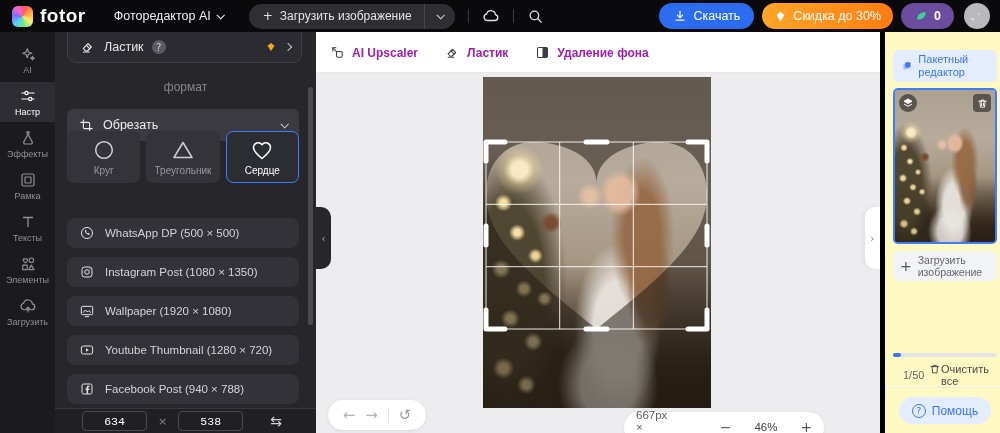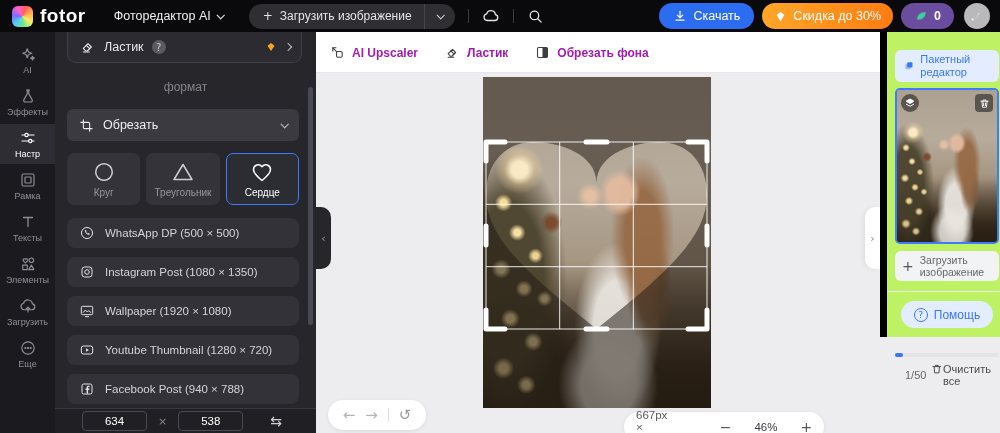--- a/index.html
+++ b/index.html
@@ -47,36 +47,36 @@
     border:1px solid #3f3f46; border-top:none; border-radius:0 0 9px 9px;
     display:flex; align-items:center; gap:8px; padding:0 10px 0 12px; color:#e8e8ea; font-size:12.5px; cursor:pointer; }
   .eraser-card .spacer { flex:1; }
   .q-icon { width:14px; height:14px; border-radius:50%; background:#5a5a62; color:#c9c9ce; font-size:10px;
     display:flex; align-items:center; justify-content:center; }
   .section-label { position:absolute; left:0; top:48px; width:100%; text-align:center; color:#84848b; font-size:12px; }
   .crop-select { position:absolute; left:12px; top:77px; width:232px; height:28px; background:#3a3a40; border-radius:6px;
     display:flex; align-items:center; gap:9px; padding:16px 12px; color:#eceef0; font-size:12.5px; cursor:pointer; }
   .crop-select .spacer { flex:1; }
   .crop-select .chev { color:#c2c2c8; }
-  .shapes-row { position:absolute; left:12px; top:121px; width:232px; display:flex; gap:6px; }
+  .shapes-row { position:absolute; left:12px; top:99px; width:232px; display:flex; gap:6px; }
   .shape-card { flex:1; height:52px; background:#333339; border:1.5px solid transparent; border-radius:7px;
     display:flex; flex-direction:column; align-items:center; justify-content:center; gap:3px;
     color:#97979d; font-size:10px; cursor:pointer; }
   .shape-card svg { color:#cdcdd2; }
   .shape-card.selected { border-color:#3d7bff; background:#2c2c33; color:#fff; }
   .shape-card.selected svg { color:#fff; }
   .size-list { position:absolute; left:12px; top:186px; width:232px; display:flex; flex-direction:column; gap:9px; }
   .size-row { height:30px; background:#323238; border-radius:8px; display:flex; align-items:center; gap:10px;
     padding:0 12px; color:#d3d3d8; font-size:11.5px; cursor:pointer; }
   .size-row svg { color:#e3e3e7; flex:none; }
   .scroll-thumb { position:absolute; right:3px; top:55px; width:5px; height:238px; background:#4a4a52; border-radius:3px; cursor:pointer; }
   .panel-bottom { position:absolute; left:0; bottom:0; width:261px; height:25px; background:#1f1f24; border-top:1px solid #38383e;
     display:flex; align-items:center; padding:0 34px 0 27px; gap:11px; }
   .panel-bottom input { width:65px; height:20px; background:transparent; border:1px solid #4a4a52; border-radius:4px;
-    color:#fff; font-size:11.5px; text-align:center; font-family:Liberation Sans, sans-serif; }
+    color:#fff; font-size:11.5px; text-align:center; font-family:Liberation Mono, monospace; }
   .panel-bottom .x { color:#84848b; font-size:11px; }
   .panel-bottom .swap { margin-left:auto; color:#cfcfd4; font-size:14px; cursor:pointer; line-height:1; }
 
   
   .collapse-tab { position:absolute; width:15px; height:62px; display:flex; align-items:center; justify-content:center;
     font-size:11px; cursor:pointer; z-index:15; }
   .collapse-tab.left { left:316px; top:207px; background:#26262b; color:#9a9aa1; border-radius:0 10px 10px 0; }
   .collapse-tab.right { left:865px; top:207px; background:#ffffff; color:#8a8a90; border-radius:10px 0 0 10px;
     box-shadow:-2px 0 5px rgba(0,0,0,.06); }
 
@@ -121,22 +121,22 @@
   .history-pill .dis { color:#b4b4ba; cursor:pointer; }
   .history-pill .sep { width:1px; height:14px; background:#e2e2e5; }
   .history-pill .reset { color:#9a9ba0; cursor:pointer; font-size:15px; }
   .zoom-pill { left:308px; width:200px; padding:12px 12px; gap:23px; font-size:11.5px;margin-top:12px; }
   .zoom-pill .sep { width:1px; height:14px; background:#e2e2e5; }
   .zoom-pill .zbtn { cursor:pointer; font-size:14px; color:#55565a; }
   .zoom-pill .zval { color:#3a3b40; }
   .zoom-pill svg { color:#55565a; cursor:pointer; }
 
   
-  .right-panel { position:absolute; left:880px; top:32px; width:120px; height:305px; background:#bef264;
-    border-left:7px solid #000000; }
+  .right-panel { position:absolute; left:880px; top:32px; width:120px; height:401px; background:#fef9c3;
+    border-left:5px solid #000000; }
   .batch-btn { position:absolute; left:8px; top:18px; width:104px; height:32px; background:#e4edff; border:none;
     border-radius:6px; display:flex; align-items:center; gap:6px; padding:0 8px; cursor:pointer; font-family:inherit; }
   .batch-btn span { color:#3a78f0; font-size:11px; line-height:1.15; text-align:left; }
   .thumb { position:absolute; left:8px; top:56px; width:104px; height:156px; border:2px solid #3d7bff; border-radius:5px;
     overflow:hidden; cursor:pointer; }
   .thumb .photo { width:100%; height:100%; }
   .thumb-ico { position:absolute; width:18px; height:18px; background:rgba(20,20,22,.55); color:#fff;
     display:flex; align-items:center; justify-content:center; cursor:pointer; }
   .thumb-layers { left:4px; top:4px; border-radius:50%; }
   .thumb-trash { right:4px; top:4px; border-radius:4px; }
@@ -223,37 +223,37 @@
   <div class="body">
 
     <nav class="sidebar">
       <div class="side-item">
         <svg width="18" height="18" viewBox="0 0 24 24" fill="none" stroke="currentColor" stroke-width="1.6" stroke-linejoin="round">
             <path d="M11 5l1.6 4.4L17 11l-4.4 1.6L11 17l-1.6-4.4L5 11l4.4-1.6z"></path>
             <path d="M18 15l.7 1.8 1.8.7-1.8.7L18 20l-.7-1.8-1.8-.7 1.8-.7z"></path>
           </svg>
         <span>AI</span>
       </div>
-      <div class="side-item">
-        <svg width="18" height="18" viewBox="0 0 24 24" fill="none" stroke="currentColor" stroke-width="1.6" stroke-linecap="round" stroke-linejoin="round">
-            <path d="M10 4h4"></path>
-            <path d="M11 4v5l-4.6 8.2A2 2 0 0 0 8.2 20h7.6a2 2 0 0 0 1.8-2.8L13 9V4"></path>
-          </svg>
-        <span>Эффекты</span>
-      </div>
       <div class="side-item active">
         <svg width="18" height="18" viewBox="0 0 24 24" fill="none" stroke="currentColor" stroke-width="1.6" stroke-linecap="round">
             <path d="M4 8h16"></path>
             <circle cx="10" cy="8" r="2.2" fill="#2d2d33"></circle>
             <path d="M4 16h16"></path>
             <circle cx="15" cy="16" r="2.2" fill="#2d2d33"></circle>
           </svg>
         <span>Настр</span>
       </div>
       <div class="side-item">
+        <svg width="18" height="18" viewBox="0 0 24 24" fill="none" stroke="currentColor" stroke-width="1.6" stroke-linecap="round" stroke-linejoin="round">
+            <path d="M10 4h4"></path>
+            <path d="M11 4v5l-4.6 8.2A2 2 0 0 0 8.2 20h7.6a2 2 0 0 0 1.8-2.8L13 9V4"></path>
+          </svg>
+        <span>Эффекты</span>
+      </div>
+      <div class="side-item">
         <svg width="18" height="18" viewBox="0 0 24 24" fill="none" stroke="currentColor" stroke-width="1.6">
             <rect x="4" y="4" width="16" height="16" rx="2"></rect>
             <rect x="8" y="8" width="8" height="8" rx="1"></rect>
           </svg>
         <span>Рамка</span>
       </div>
       <div class="side-item">
         <svg width="18" height="18" viewBox="0 0 24 24" fill="none" stroke="currentColor" stroke-width="1.7" stroke-linecap="round">
             <path d="M6 6h12"></path>
             <path d="M12 6v12"></path>
@@ -269,29 +269,20 @@
           </svg>
         <span>Элементы</span>
       </div>
       <div class="side-item">
         <svg width="18" height="18" viewBox="0 0 24 24" fill="none" stroke="currentColor" stroke-width="1.6" stroke-linecap="round" stroke-linejoin="round">
             <path d="M7 17h10a4 4 0 0 0 .9-7.9A6 6 0 0 0 6.2 8.3 4.4 4.4 0 0 0 7 17z"></path>
             <path d="M12 20v-6"></path>
             <path d="M9.5 16L12 13.5 14.5 16"></path>
           </svg>
         <span>Загрузить</span>
-      </div>
-      <div class="side-item">
-        <svg width="18" height="18" viewBox="0 0 24 24" fill="none" stroke="currentColor" stroke-width="1.5">
-            <circle cx="12" cy="12" r="8.2"></circle>
-            <circle cx="8.5" cy="12" r="0.7" fill="currentColor"></circle>
-            <circle cx="12" cy="12" r="0.7" fill="currentColor"></circle>
-            <circle cx="15.5" cy="12" r="0.7" fill="currentColor"></circle>
-          </svg>
-        <span>Еще</span>
       </div>
     </nav>
 
     <aside class="left-panel">
       <div class="eraser-card">
         <svg width="16" height="16" viewBox="0 0 24 24" fill="none" stroke="#e8e8ea" stroke-width="1.7" stroke-linecap="round" stroke-linejoin="round">
             <path d="M5 14l7-7 5 5-6 6H8.5z"></path>
             <path d="M9.5 9.5l5 5"></path>
             <path d="M5 19.5h9"></path>
           </svg>
@@ -405,21 +396,21 @@
               <path d="M9.5 9.5l5 5"></path>
               <path d="M5 19.5h9"></path>
             </svg>
           <span>Ластик</span>
         </div>
         <div class="ct-btn">
           <svg width="15" height="15" viewBox="0 0 24 24" fill="none" stroke="currentColor" stroke-width="1.7">
               <rect x="4" y="4" width="16" height="16" rx="2"></rect>
               <path d="M12 4h6a2 2 0 0 1 2 2v12a2 2 0 0 1-2 2h-6z" fill="currentColor" stroke="none"></path>
             </svg>
-          <span>Обрезать фона</span>
+          <span>Удаление фона</span>
         </div>
       </div>
 
       <div class="photo-stage">
         <div class="photo"></div>
         <svg class="crop-overlay" viewBox="0 0 228 331">
           <path fill="rgba(32,25,18,0.52)" fill-rule="evenodd" d="M0,0 H228 V331 H0 Z
             M113.5,106 C113.5,76 73.7,65 51.6,65 C20.7,65 3,87.4 3,117.4 C3,162 47.2,199 113.5,252
             C179.8,199 224,162 224,117.4 C224,87.4 206.3,65 175.4,65 C153.3,65 113.5,76 113.5,106 Z"></path>
           <g stroke="#ffffff" stroke-opacity="0.9" stroke-width="1" fill="none">

